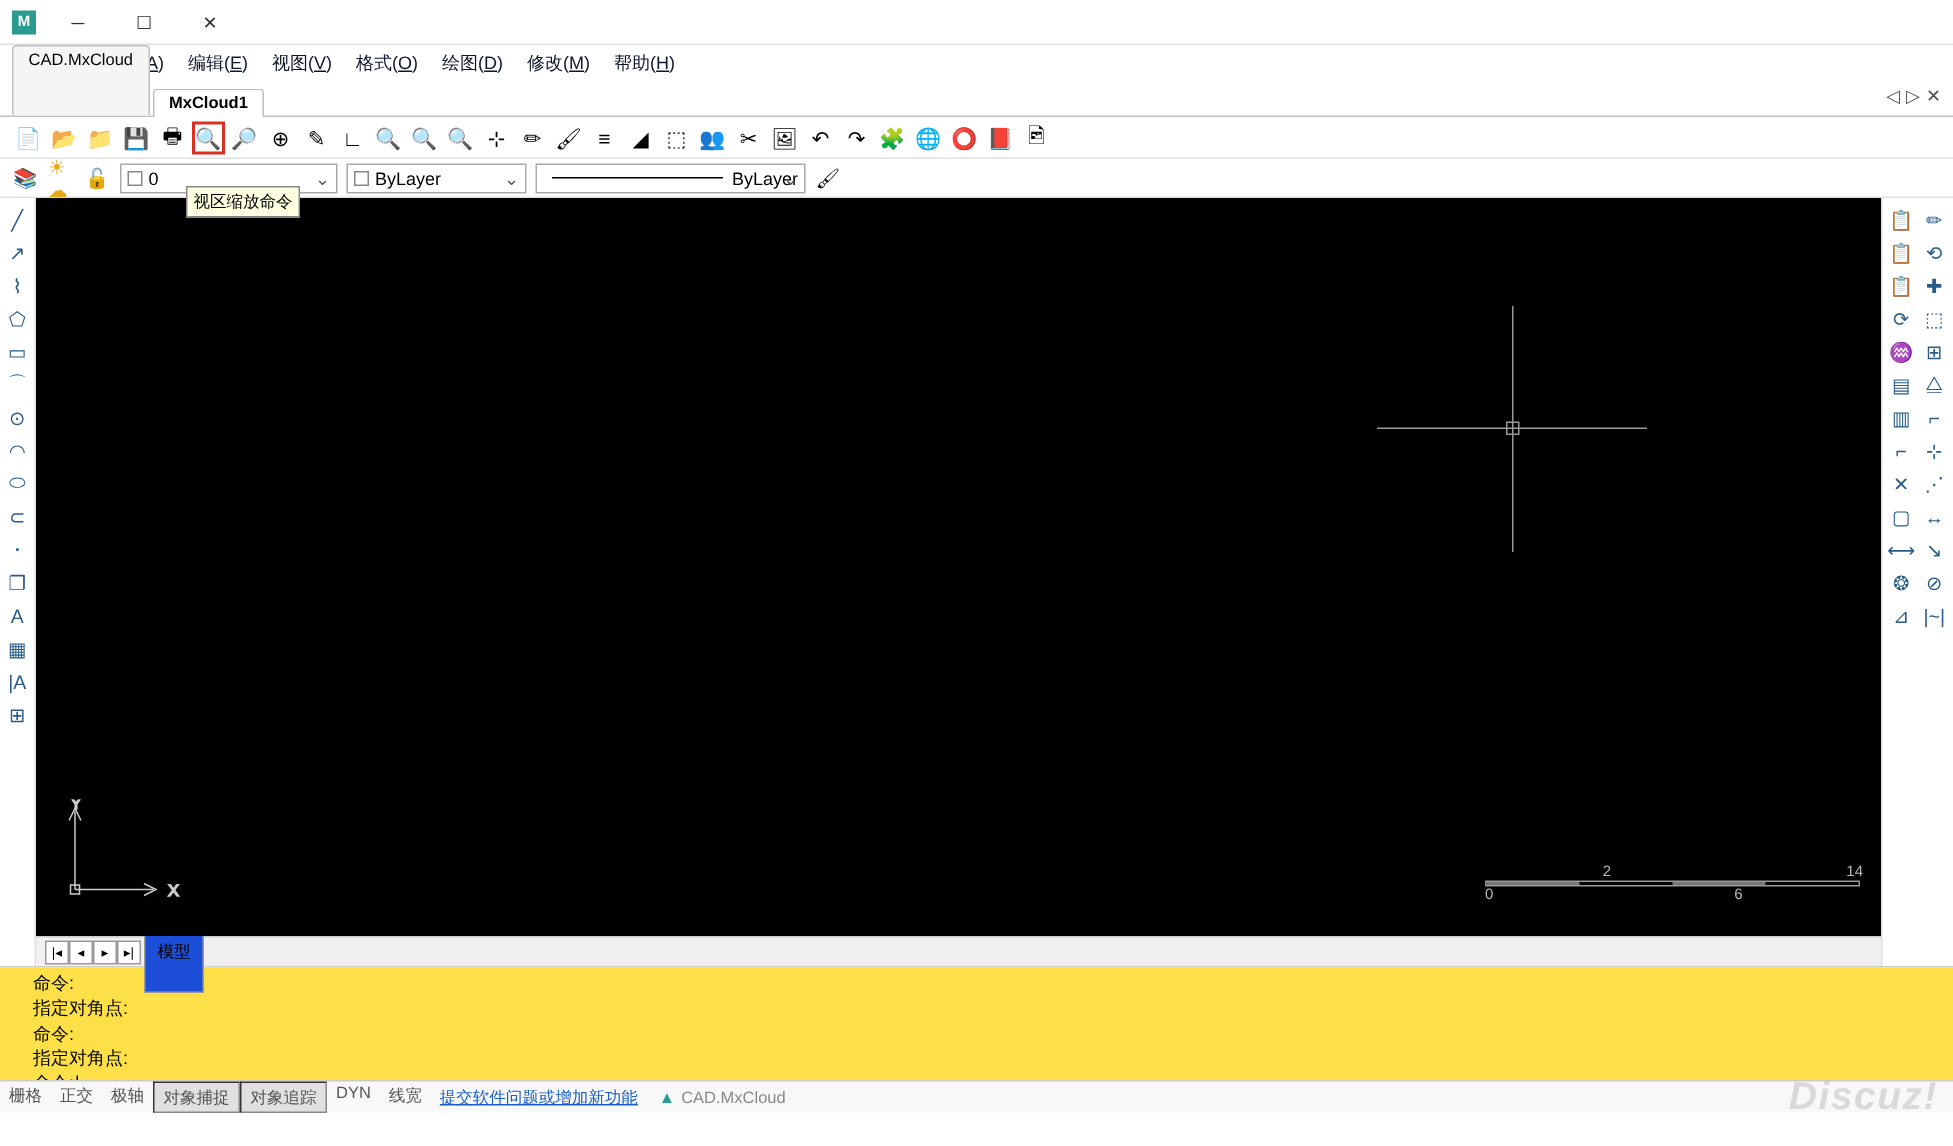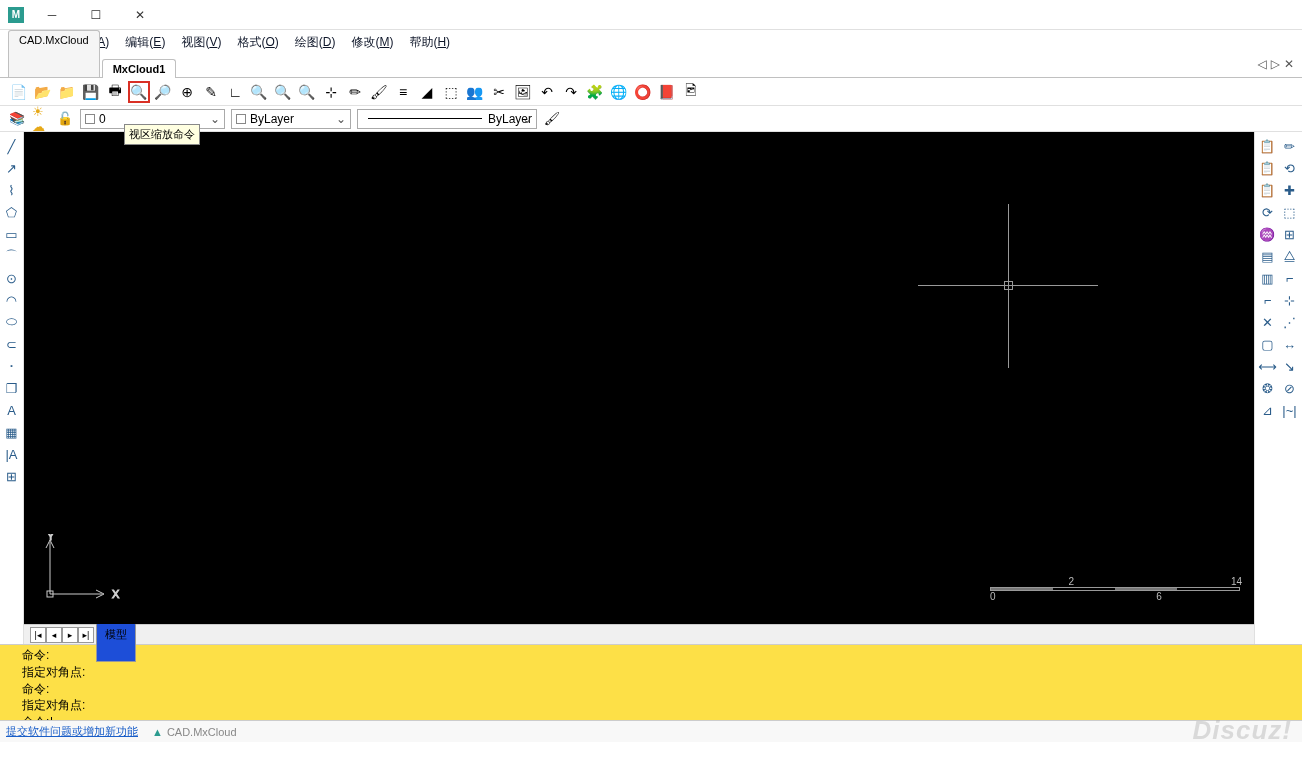--- a/index.html
+++ b/index.html
@@ -257,20 +257,29 @@
 
 <div class="cmdarea" id="cmdarea">
     <div class="line">命令:</div>
     <div class="line">指定对角点:</div>
     <div class="line">命令:</div>
     <div class="line">指定对角点:</div>
     <div class="line">命令:<span class="cursor"></span></div>
   </div>
 
 <div class="statusbar">
+  <div id="modes" style="display:flex;">
+      <div class="mode">栅格</div>
+      <div class="mode">正交</div>
+      <div class="mode">极轴</div>
+      <div class="mode on">对象捕捉</div>
+      <div class="mode on">对象追踪</div>
+      <div class="mode">DYN</div>
+      <div class="mode">线宽</div>
+    </div>
   <div class="link">提交软件问题或增加新功能</div>
   <div class="brand">
       <span style="color:#2b9b8f;">▲</span>
       <span>CAD.MxCloud</span>
     </div>
 </div>
 
 <div class="watermark">Discuz!</div>
 
 </body></html>

